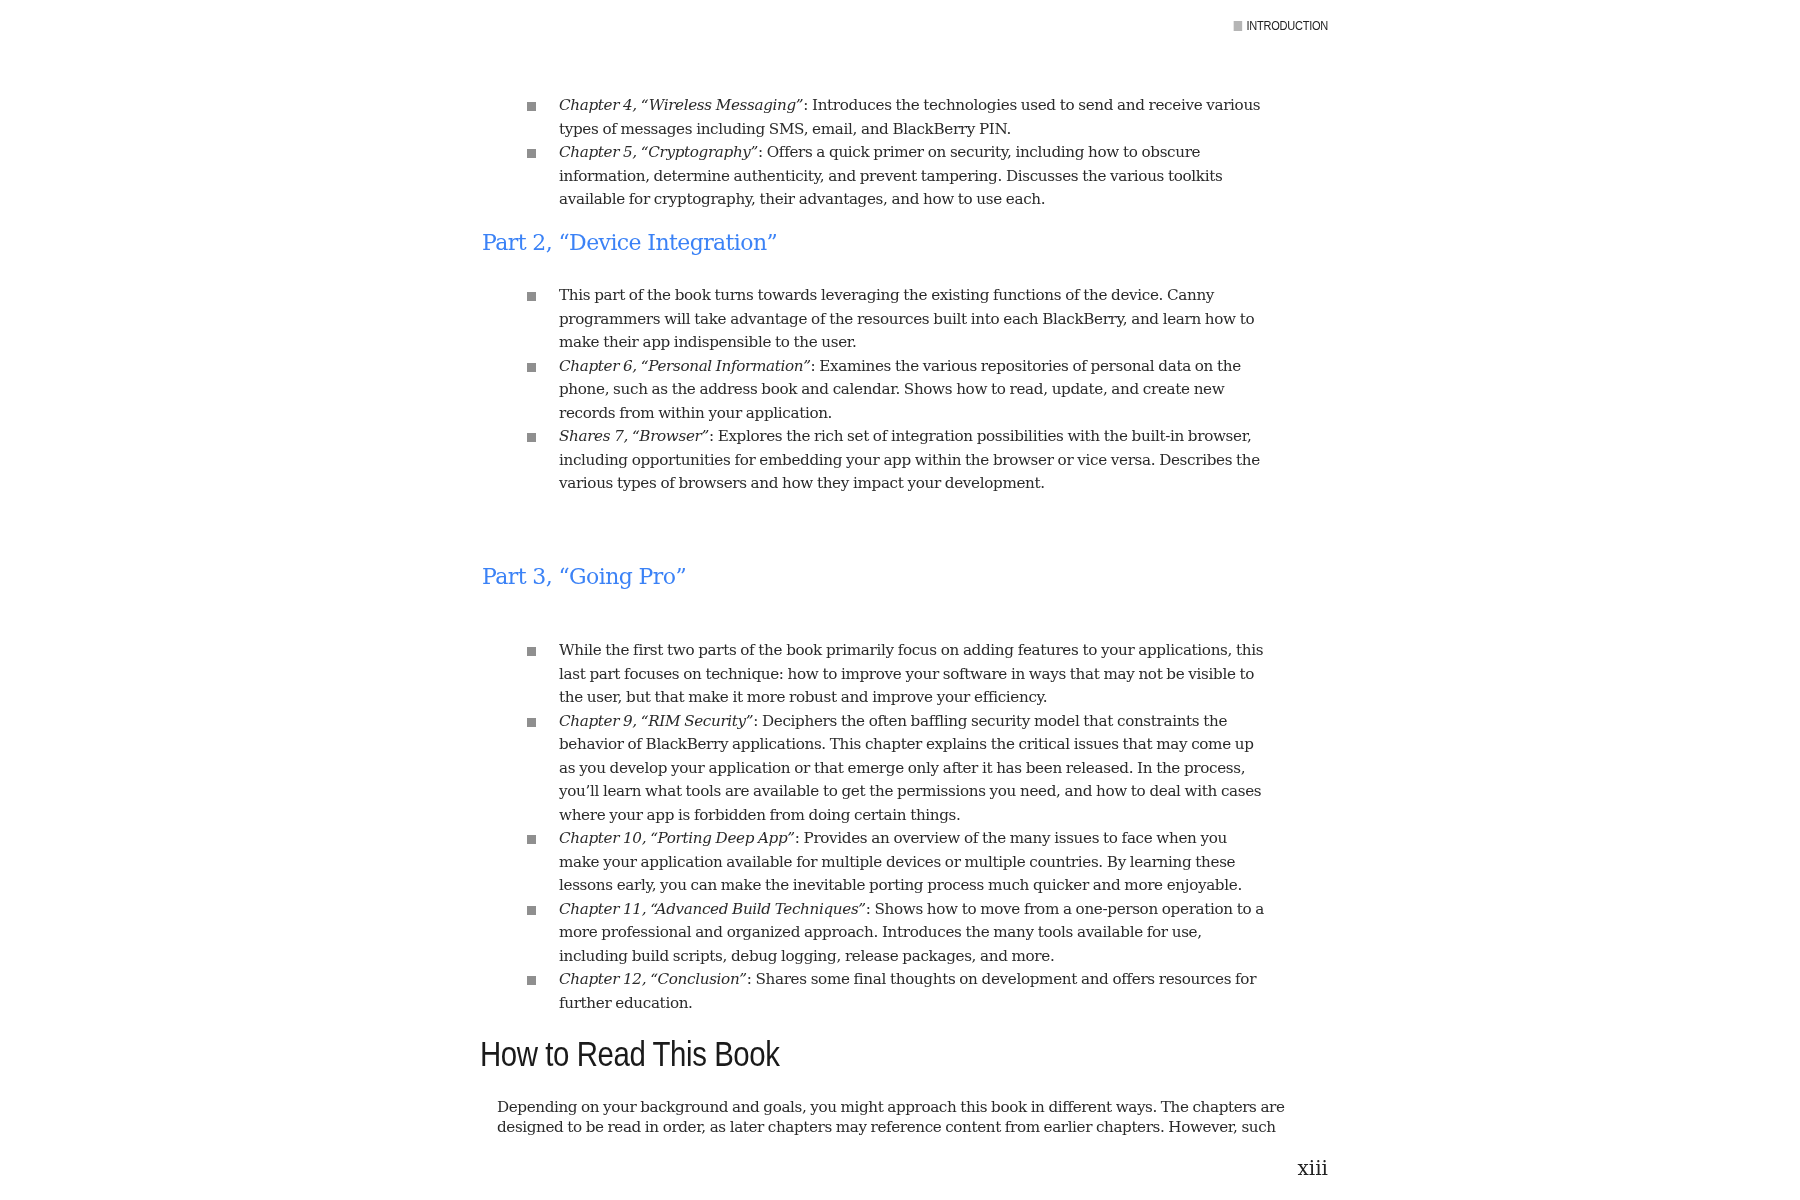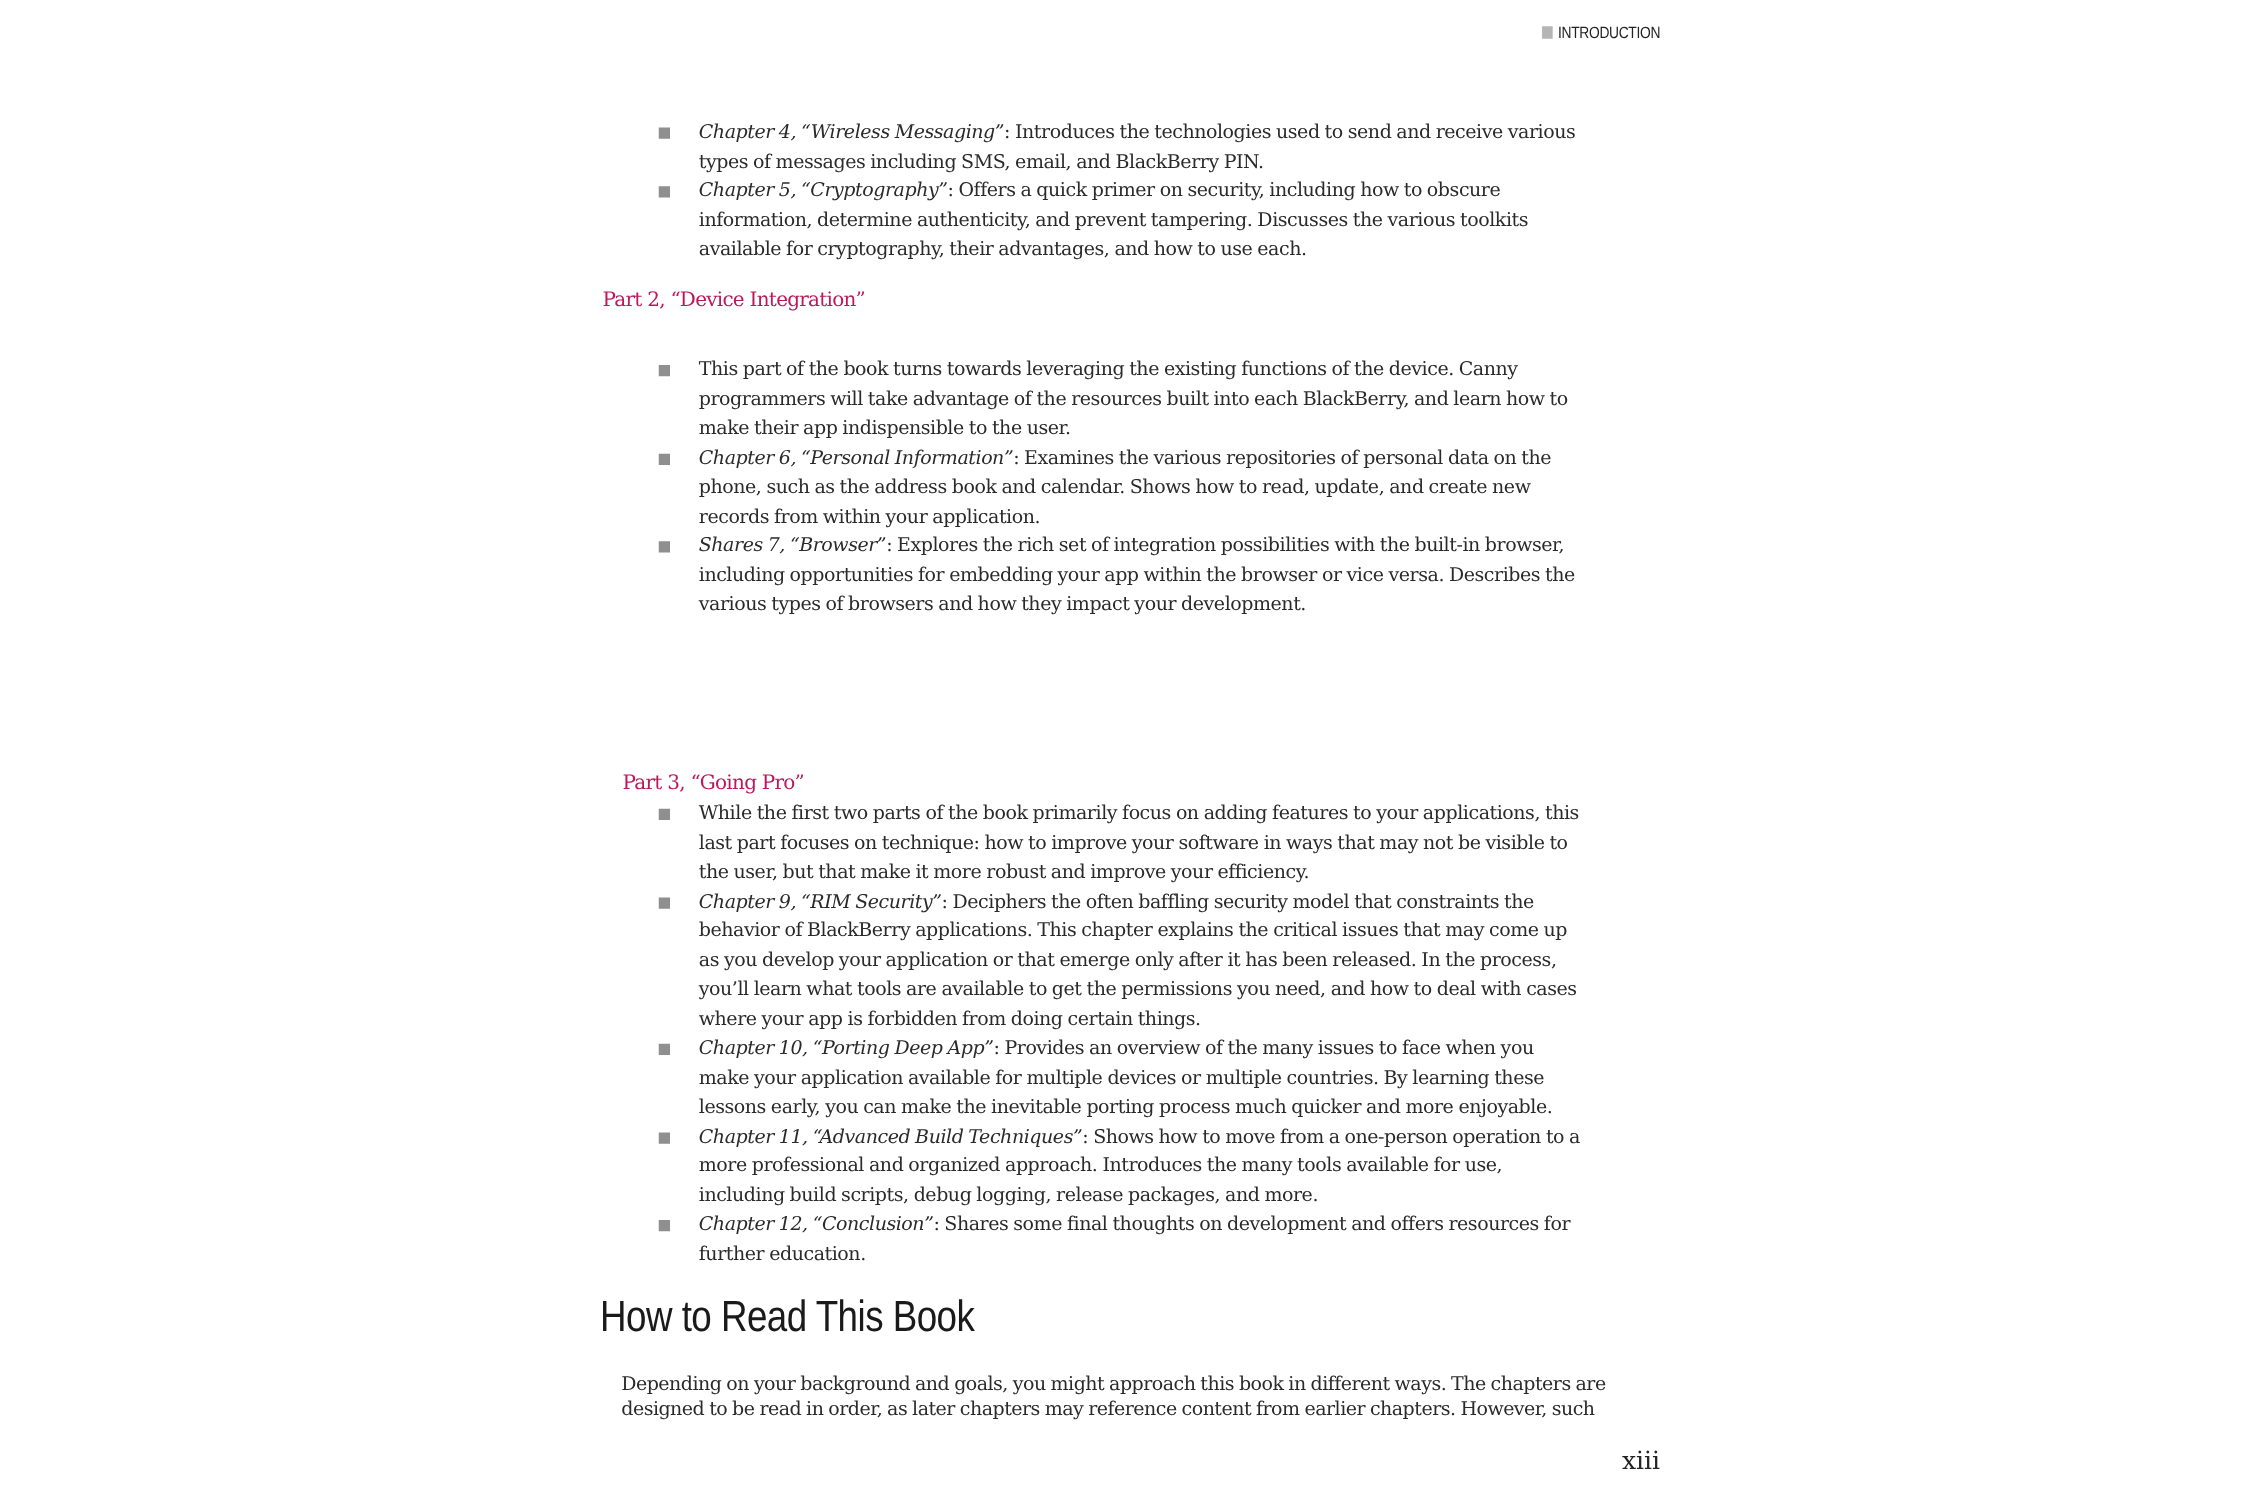--- a/index.html
+++ b/index.html
@@ -16,21 +16,21 @@
     position: relative; padding-left: 65px;
     font-family: "DejaVu Serif", serif; font-size: 15.2px; line-height: 23.5px; color: #2a2a2a;
     letter-spacing: -0.35px; word-spacing: -0.5px; width: 710px;
   }
   ul.chap-list li .bullet {
     position: absolute; left: 33px; top: 8px; width: 9px; height: 9px; background: #8f8f8f;
   }
   ul.chap-list li .title { font-style: italic; }
   h2.part-heading {
     position: absolute; left: 482px; margin: 0;
-    font-family: "DejaVu Serif", serif; font-weight: normal; font-size: 16px; color: #be185d; letter-spacing: -0.6px;
+    font-family: "DejaVu Serif", serif; font-weight: normal; font-size: 22px; color: #3b82f6; letter-spacing: -0.6px;
   }
   h1.section-heading {
     position: absolute; left: 480px; margin: 0;
     font-family: "Liberation Sans", sans-serif; font-weight: normal; font-size: 35px; color: #1a1a1a;
     transform: scaleX(0.84); transform-origin: left center; letter-spacing: -0.5px;
   }
   p.body-para {
     position: absolute; left: 482px; margin: 15px; width: 800px;
     font-family: "DejaVu Serif", serif; font-size: 15.2px; line-height: 19.5px; color: #2a2a2a;
     letter-spacing: -0.4px; word-spacing: -0.5px;
@@ -73,21 +73,21 @@
       <span class="bullet"></span>
       <span class="title">Chapter 6, “Personal Information”</span><span>: Examines the various repositories of personal data on the phone, such as the address book and calendar.  Shows how to read, update, and create new records from within your application.</span>
     </li>
     <li>
       <span class="bullet"></span>
       <span class="title">Shares 7, “Browser”</span><span>: Explores the rich set of integration possibilities with the built-in browser, including opportunities for embedding your app within the browser or vice versa.  Describes the various types of browsers and how they impact your development.</span>
     </li>
   </ul>
 </div>
 
-<h2 class="part-heading" style="top:616px;margin-left:16px;">Part 3, “Going Pro”</h2>
+<h2 class="part-heading" style="top:564px;">Part 3, “Going Pro”</h2>
 
 <div class="block" style="top:627px;">
   <ul class="chap-list">
     <li>
       <span class="bullet"></span>
       <span class="title"></span><span>While the first two parts of the book primarily focus on adding features to your applications, this last part focuses on technique: how to improve your software in ways that may not be visible to the user, but that make it more robust and improve your efficiency.</span>
     </li>
     <li>
       <span class="bullet"></span>
       <span class="title">Chapter 9, “RIM Security”</span><span>: Deciphers the often baffling security model that constraints the behavior of BlackBerry applications.  This chapter explains the critical issues that may come up as you develop your application or that emerge only after it has been released.  In the process, you’ll learn what tools are available to get the permissions you need, and how to deal with cases where your app is forbidden from doing certain things.</span>

